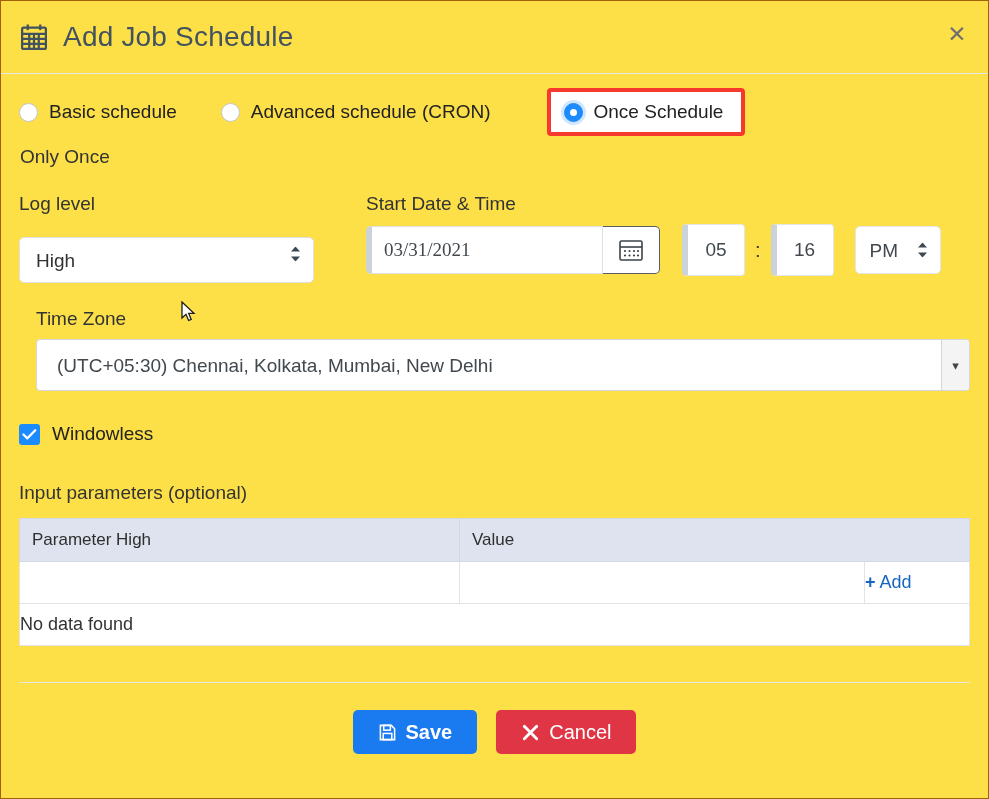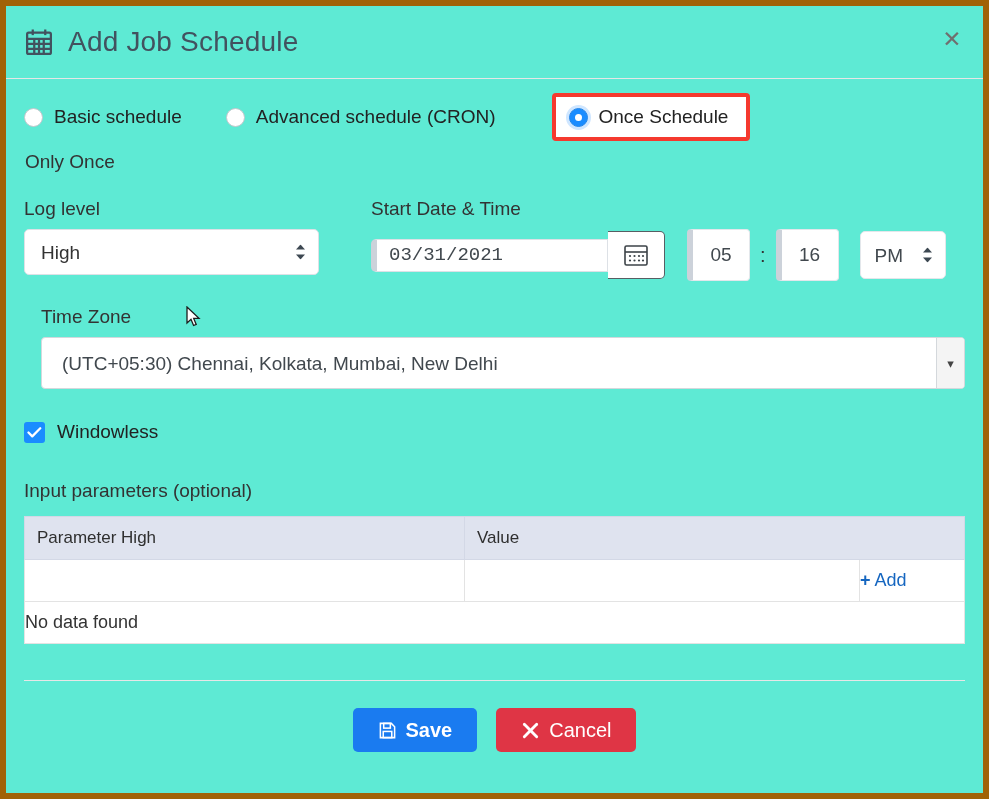--- a/index.html
+++ b/index.html
@@ -5,22 +5,22 @@
   * { box-sizing: border-box; }
   html, body {
     margin: 0; padding: 0;
     width: 989px; height: 799px;
     background: #ffffff;
     font-family: "Liberation Sans", sans-serif;
   }
   #dialog {
     position: relative;
     width: 989px; height: 799px;
-    background: #5eead4;
-    border: 6px solid #a16207;
+    background: #fde047;
+    border: 1px solid #a16207;
     overflow: hidden;
   }
 
   
   .dlg-header {
     height: 73px;
     border-bottom: 1px solid #e6e6e6;
     display: flex;
     align-items: center;
     padding: 0 18px;
@@ -121,21 +121,21 @@
     border: 1px solid #dde1e6;
     border-radius: 5px;
     background: #fff;
     font-size: 19px;
     color: #333;
     padding: 0 12px 0 16px;
     font-family: "Liberation Sans", sans-serif;
     outline: none;
   }
   .sel-wrap { position: relative; width: 295px; }
-  .sel { appearance: none; -webkit-appearance: none; padding-right: 24px; }
+  .sel { appearance: none; -webkit-appearance: none; padding-right: 24px; margin-top: 13px; }
   .sel-arrows {
     position: absolute; right: 13px; top: 50%;
     transform: translateY(-50%);
     pointer-events: none;
     color: #3d4852;
     font-size: 11px;
     line-height: 8px;
     display: flex; flex-direction: column;
   }
   .txt-accent {
@@ -148,29 +148,29 @@
     font-size: 19px;
     color: #333;
     padding: 0 12px;
     font-family: "Liberation Sans", sans-serif;
     outline: none;
   }
 
   .datetime-row { display: flex; align-items: center; }
   .date-input {
     width: 237px;
-    height: 33px;
+    height: 48px;
     border: 1px solid #dde1e6;
     border-left: 6px solid #ccd2da;
     border-radius: 5px 0 0 5px;
     background: #fff;
     font-size: 19px;
     color: #41484e;
     padding: 0 12px;
-    font-family: Liberation Mono, monospace;
+    font-family: Liberation Serif, serif;
     outline: none;
   }
   .cal-btn {
     width: 57px; height: 48px;
     border: 1px solid #585e63;
     border-left: none;
     border-radius: 0 5px 5px 0;
     background: #fff;
     display: flex; align-items: center; justify-content: center;
     cursor: pointer;

